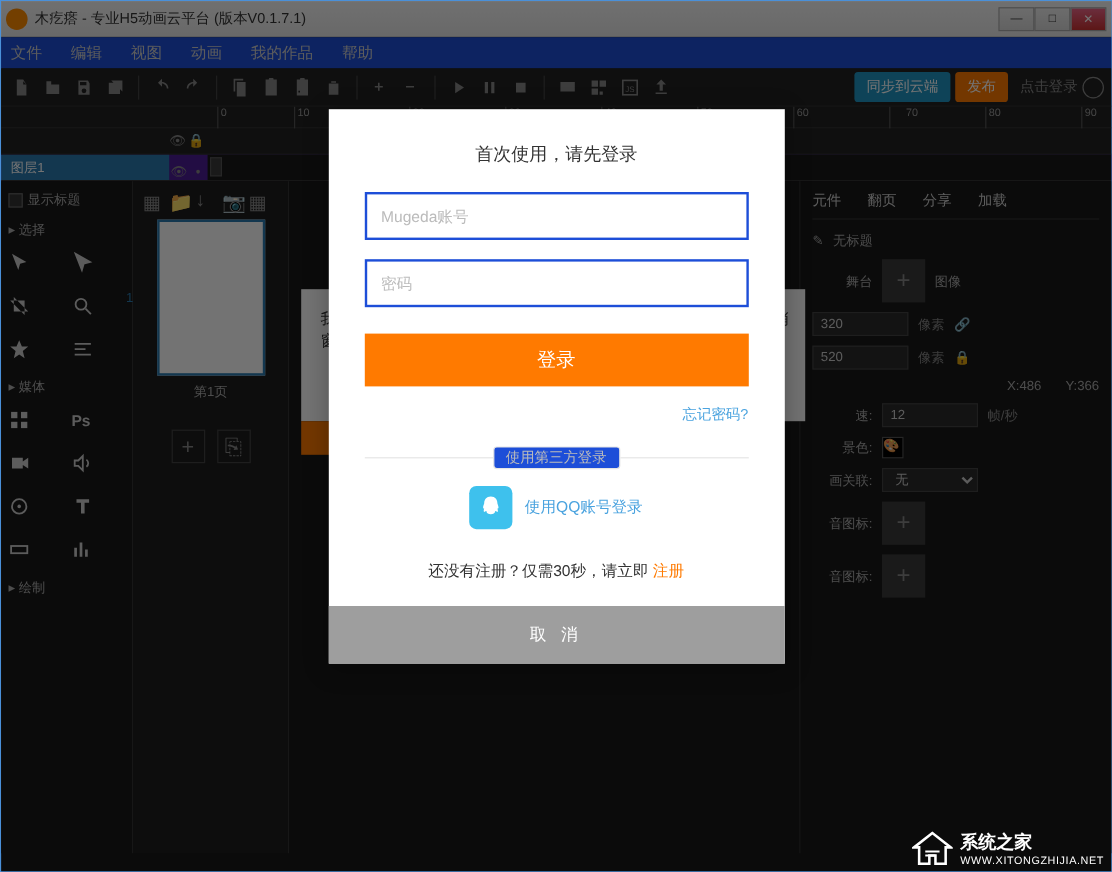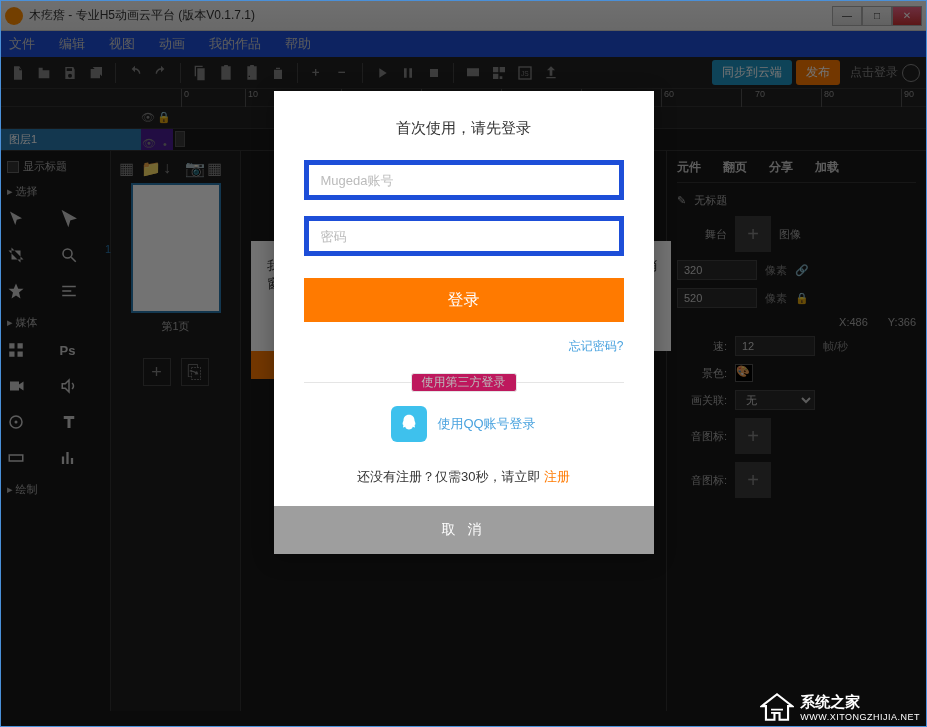--- a/index.html
+++ b/index.html
@@ -58,42 +58,42 @@
 .pagelabel { text-align: center; font-size: 11px; color: #aaa; margin-top: 4px; }
 .pagenum { position: relative; }
 .pagenum .n { position: absolute; left: -14px; top: 60px; font-size: 11px; color: #2a7aaf; }
 .addrow { display: flex; justify-content: center; gap: 10px; margin-top: 24px; }
 .addbtn { width: 28px; height: 28px; display: flex; align-items: center; justify-content: center; color: #888; border: 1px solid #444; cursor: pointer; font-size: 18px; }
 
 .canvas { flex: 1; background: #1a1a1a; position: relative; }
 
 .rightpanel { width: 260px; background: #1a1a1a; border-left: 1px solid #333; padding: 8px 10px; font-size: 11px; color: #aaa; }
 .rtabs { display: flex; gap: 22px; font-size: 12px; color: #ccc; border-bottom: 1px solid #333; padding-bottom: 6px; margin-bottom: 10px; }
-.rtabs span { cursor: pointer; font-weight: bold; }
+.rtabs span { cursor: pointer; }
 .rrow { display: flex; align-items: center; gap: 8px; margin: 8px 0; }
 .rrow .lbl { width: 50px; text-align: right; }
 .rrow input { width: 80px; background: #2a2a2a; border: 1px solid #444; color: #ccc; padding: 3px 6px; font-size: 11px; }
 .rrow .unit { color: #888; }
 .rrow select { background: #2a2a2a; border: 1px solid #444; color: #ccc; padding: 2px 6px; font-size: 11px; width: 80px; }
 .addbox { width: 36px; height: 36px; background: #3a3a3a; display: flex; align-items: center; justify-content: center; color: #888; font-size: 20px; cursor: pointer; }
 .linkicon { color: #666; }
 .lockicon { color: #ff8c00; }
 
 .overlay { position: absolute; inset: 0; background: rgba(0,0,0,0.55); display: flex; align-items: flex-start; justify-content: center; padding-top: 90px; z-index: 100; }
 .login { width: 380px; background: #fff; box-shadow: 0 4px 20px rgba(0,0,0,0.3); }
 .login .body { padding: 28px 30px 20px; text-align: center; }
 .login .heading { font-size: 15px; color: #333; margin-bottom: 22px; }
-.login input { width: 100%; height: 40px; border: 5px solid #1d4ed8; padding: 0 12px; font-size: 13px; margin-bottom: 16px; color: #333; }
+.login input { width: 100%; height: 40px; border: 2px solid #1d4ed8; padding: 0 12px; font-size: 13px; margin-bottom: 16px; color: #333; }
 .login input::placeholder { color: #bbb; }
 .login .loginbtn { width: 100%; height: 44px; background: #ff7a00; color: #fff; border: none; font-size: 16px; cursor: pointer; margin-top: 6px; }
 .login .forgot { text-align: right; margin-top: 14px; }
 .login .forgot a { color: #4aa3df; font-size: 12px; text-decoration: none; }
 .login .divider { display: flex; align-items: center; margin: 18px 0 14px; }
 .login .divider .line { flex: 1; height: 1px; background: #e5e5e5; }
-.login .divider .txt { padding: 0 10px; font-size: 12px; color: #bbb; background: #be185d; border: 1px solid #e5e5e5; border-radius: 3px; }
+.login .divider .txt { padding: 0 10px; font-size: 12px; color: #bbb; background: #1d4ed8; border: 1px solid #e5e5e5; border-radius: 3px; }
 .login .qqrow { display: flex; align-items: center; justify-content: center; gap: 10px; margin: 10px 0 26px; }
 .login .qqicon { width: 36px; height: 36px; background: #3ec1ed; border-radius: 6px; display: flex; align-items: center; justify-content: center; }
 .login .qqicon svg { width: 22px; height: 22px; fill: #fff; }
 .login .qqtext { color: #4aa3df; font-size: 13px; cursor: pointer; }
 .login .reg { font-size: 13px; color: #333; }
 .login .reg a { color: #ff7a00; text-decoration: none; }
 .login .cancel { height: 48px; background: #9e9e9e; color: #fff; display: flex; align-items: center; justify-content: center; font-size: 14px; cursor: pointer; letter-spacing: 4px; }
 
 .behind { position: absolute; left: 250px; top: 240px; width: 420px; height: 110px; background: #fff; z-index: 50; padding: 16px; font-size: 13px; color: #333; }
 .behind .strip { position: absolute; left: 0; bottom: -28px; width: 40px; height: 28px; background: #ff7a00; }

